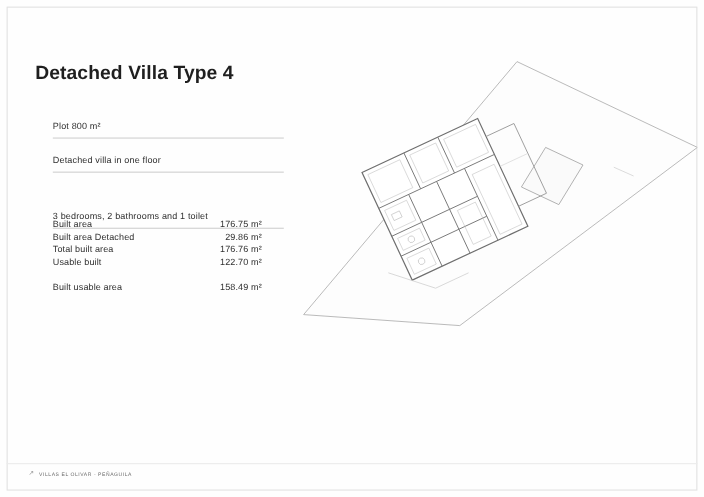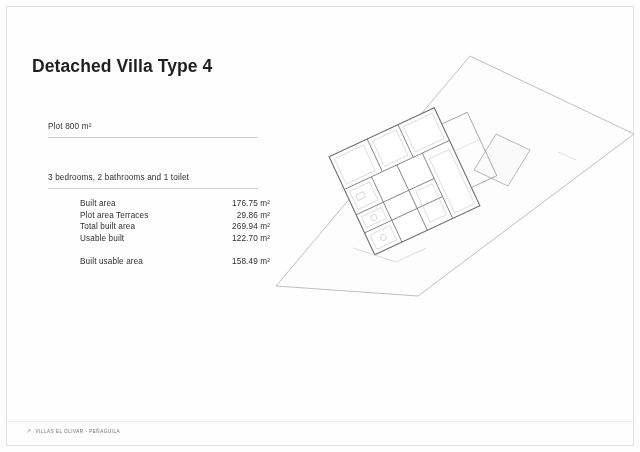--- a/index.html
+++ b/index.html
@@ -38,21 +38,21 @@
     top: 56px;
     font-size: 17.5px;
     font-weight: 600;
     letter-spacing: 0.1px;
     color: #1f1f1f;
   }
 
   .spec-block {
     position: absolute;
     left: 48px;
-    top: 120px;
+    top: 108px;
     width: 210px;
     font-size: 8.2px;
     color: #2f2f2f;
     letter-spacing: 0.15px;
   }
   .spec-line {
     padding: 0 0 3px 0;
     line-height: 14px;
     border-bottom: 0.6px solid #cfcfcf;
     margin-bottom: 13px;
@@ -64,21 +64,20 @@
     margin-top: 33px;
   }
 
   .areas {
     position: absolute;
     left: 48px;
     top: 198px;
     width: 190px;
     font-size: 8.2px;
     letter-spacing: 0.12px;
-    margin-left: 32px;
   }
   .area-row {
     display: flex;
     justify-content: space-between;
     line-height: 11.6px;
   }
   .area-row .label { color: #2f2f2f; }
   .area-row .value { color: #2f2f2f; text-align: right; }
   .area-gap { height: 12px; }
 
@@ -119,35 +118,36 @@
 </head>
 <body>
 
 <div class="page">
   <div class="sheet-border"></div>
 
   <div class="title">Detached Villa Type 4</div>
 
   <div class="spec-block">
     <div class="spec-line">Plot 800 m²</div>
+    <div class="spec-line">Detached villa in one floor</div>
     <div class="spec-line last">3 bedrooms, 2 bathrooms and 1 toilet</div>
   </div>
 
   <div class="areas">
     <div class="area-row">
       <span class="label">Built area</span>
       <span class="value">176.75 m²</span>
     </div>
     <div class="area-row">
-      <span class="label">Plot area Terraces</span>
+      <span class="label">Built area Detached</span>
       <span class="value">29.86 m²</span>
     </div>
     <div class="area-row">
       <span class="label">Total built area</span>
-      <span class="value">269.94 m²</span>
+      <span class="value">176.76 m²</span>
     </div>
     <div class="area-row">
       <span class="label">Usable built</span>
       <span class="value">122.70 m²</span>
     </div>
     <div class="area-gap"></div>
     <div class="area-row">
       <span class="label">Built usable area</span>
       <span class="value">158.49 m²</span>
     </div>

